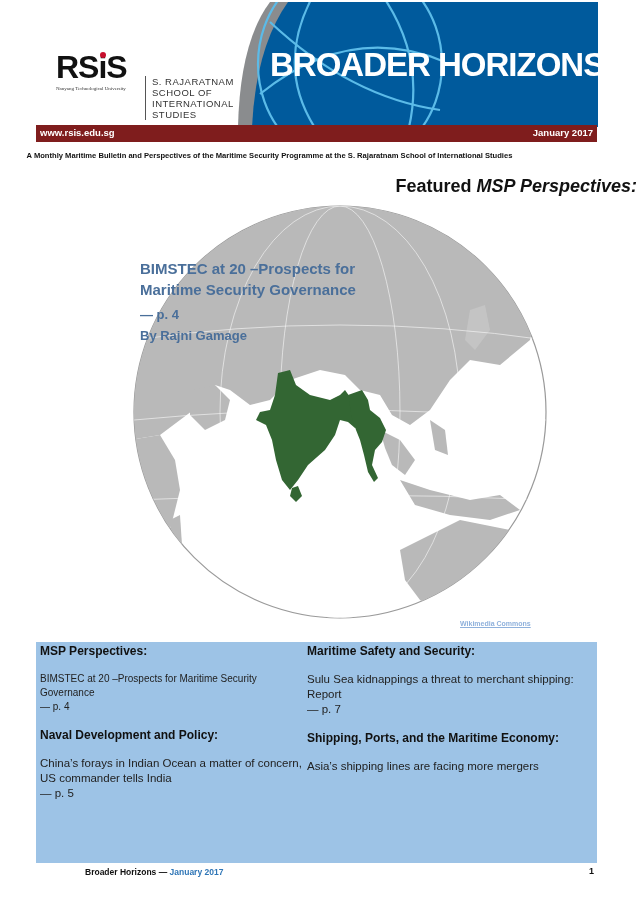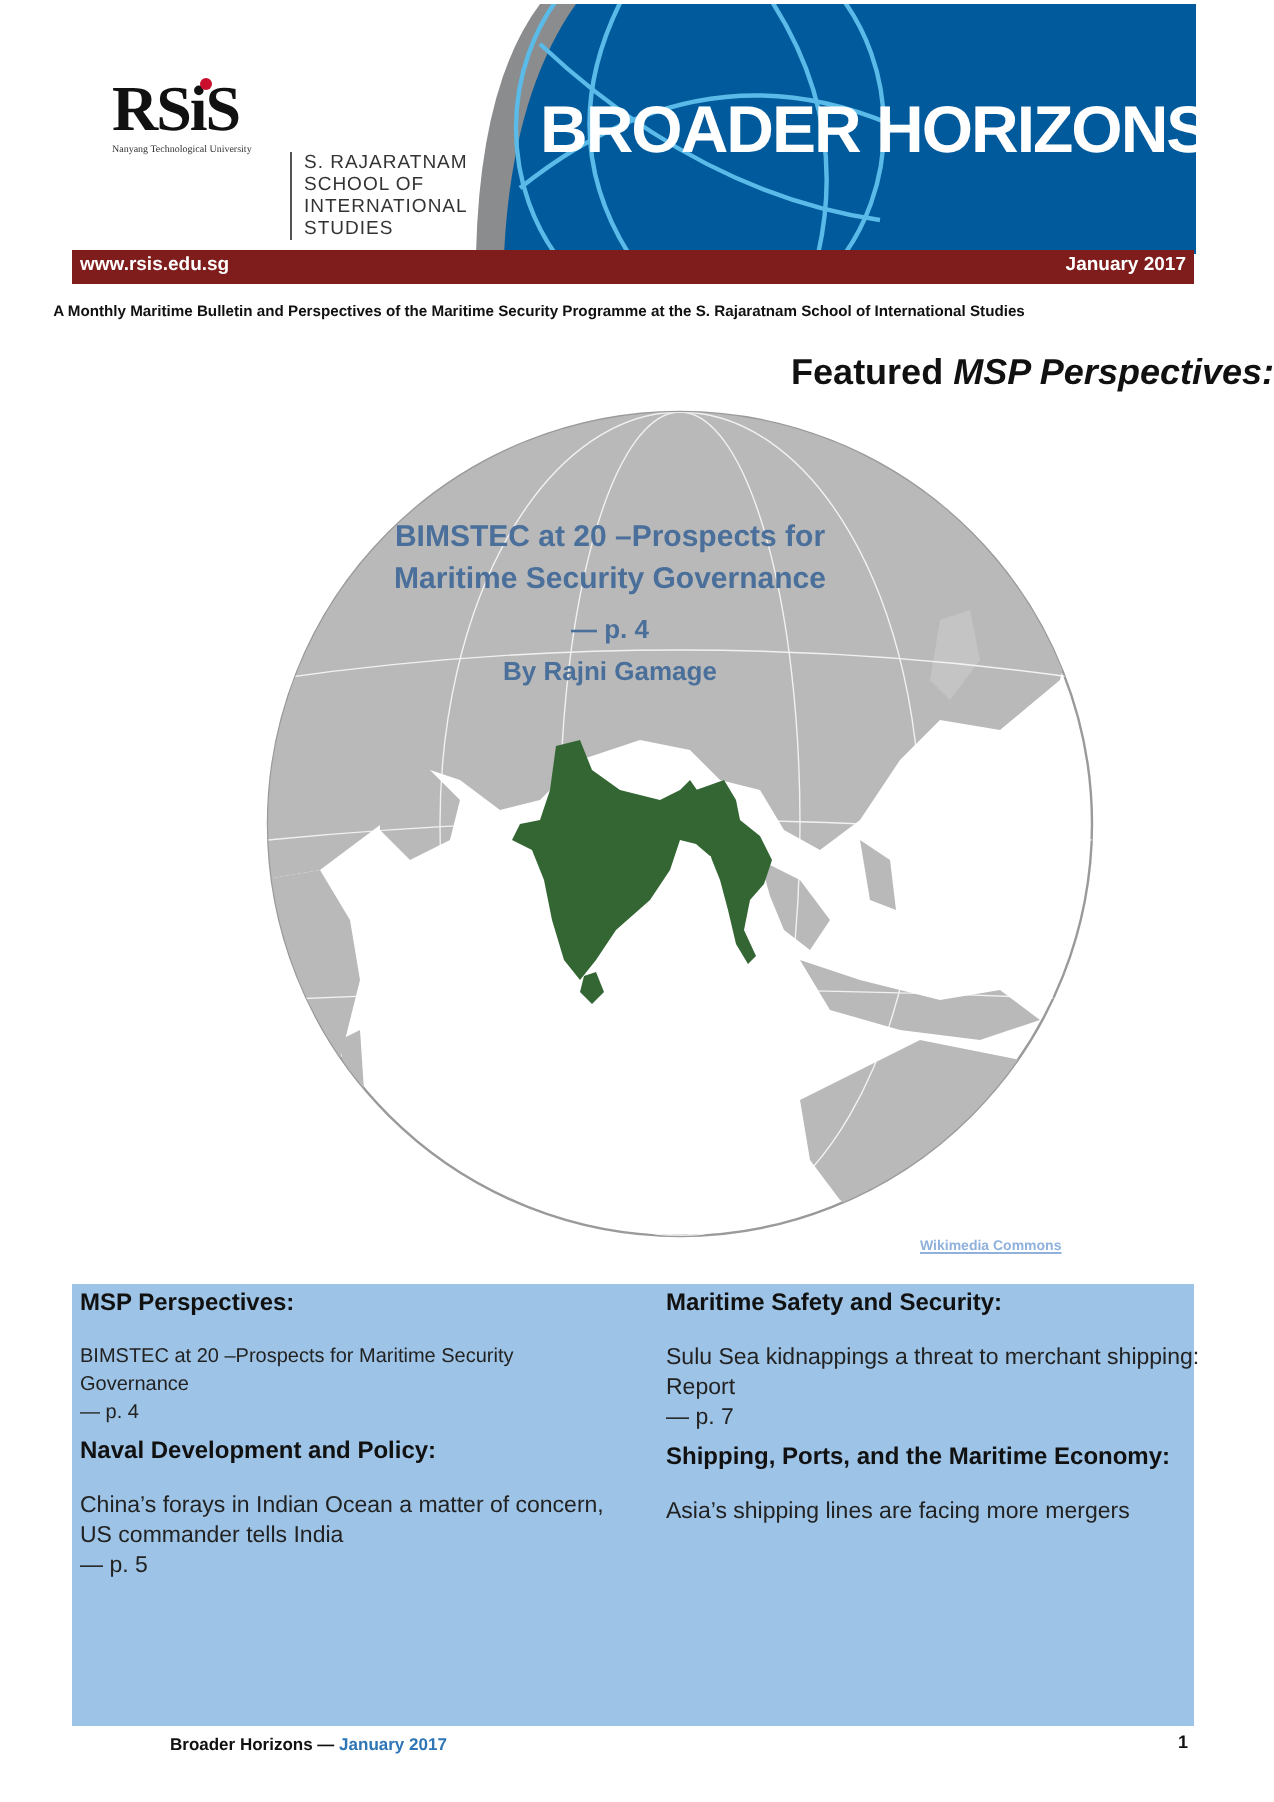--- a/index.html
+++ b/index.html
@@ -1,44 +1,44 @@
 <!DOCTYPE html>
 <html><head>
 <meta charset="utf-8">
 <style>
   html,body{margin:0;padding:0;background:#fff;}
   body{width:637px;height:901px;position:relative;overflow:hidden;font-family:"Liberation Sans",sans-serif;}
   .header{position:absolute;left:0;top:0;width:637px;height:125px;}
   .logo{position:absolute;left:56px;top:38px;}
-  .rsis{font-family:Liberation Serif, serif;font-size:32px;font-weight:bold;color:#111;letter-spacing:-1px;line-height:32px;position:relative;}
+  .rsis{font-family:Liberation Sans, sans-serif;font-size:32px;font-weight:bold;color:#111;letter-spacing:-1px;line-height:32px;position:relative;margin-top:13px;}
   .rsis .dot{position:absolute;left:44px;top:1px;width:6px;height:6px;border-radius:50%;background:#c8102e;}
   .ntu{font-family:"Liberation Serif",serif;font-size:5px;color:#333;margin-top:3px;white-space:nowrap;}
   .school{position:absolute;left:145px;top:40px;border-left:1px solid #555;padding-left:6px;font-size:9.5px;line-height:11px;color:#333;letter-spacing:0.5px;margin-top:36px;}
   .banner{position:absolute;left:230px;top:2px;width:368px;height:158px;overflow:hidden;font-weight:bold;}
   .banner svg{position:absolute;left:0;top:0;}
   .banner-title{position:absolute;left:40px;top:44px;width:320px;text-align:center;color:#fff;font-size:33px;letter-spacing:-1px;white-space:nowrap;}
   .topbar{position:absolute;left:36px;top:125px;width:561px;height:17px;background:#7f1d1d;color:#fff;font-size:9.5px;font-weight:bold;}
   .topbar .l{position:absolute;left:4px;top:2px;}
   .topbar .r{position:absolute;right:4px;top:2px;}
   .tagline{position:absolute;left:0;top:151px;width:539px;text-align:center;font-size:7.6px;font-weight:bold;color:#111;white-space:nowrap;}
   .featured{position:absolute;left:0;top:176px;width:637px;text-align:right;font-size:18px;font-weight:bold;color:#111;}
   .globe{position:absolute;left:130px;top:190px;}
-  .globe-text{position:absolute;left:140px;top:258px;width:330px;text-align:center;color:#4a6f9a;font-weight:bold;}
+  .globe-text{position:absolute;left:140px;top:258px;width:330px;text-align:left;color:#4a6f9a;font-weight:bold;}
   .globe-text .t{font-size:15px;line-height:21px;}
   .globe-text .p{font-size:13px;margin-top:7px;}
   .globe-text .a{font-size:13px;margin-top:6px;}
   .credit{position:absolute;left:460px;top:620px;font-size:7px;color:#8fb1dc;text-decoration:underline;font-weight:bold;}
   .panel{position:absolute;left:36px;top:642px;width:561px;height:221px;background:#9dc3e6;}
   .col{position:absolute;top:0;width:270px;}
   .col.left{left:4px;}
-  .col.right{left:297px;}
+  .col.right{left:271px;}
   .sec-h{font-size:12px;font-weight:bold;color:#111;margin-top:2px;}
   .item{font-size:11.5px;color:#222;line-height:15px;margin-top:14px;}
   .item.small{font-size:10px;line-height:14px;}
-  .sec-h.second{margin-top:4px;}
+  .sec-h.second{margin-top:14px;}
   .footer{position:absolute;left:45px;top:867px;font-size:8.5px;font-weight:bold;color:#111;padding-left:40px;}
   .footer .date{color:#2e75b6;}
   .pageno{position:absolute;left:589px;top:866px;font-size:9px;font-weight:bold;color:#111;}
 </style>
 </head>
 <body>
 
 <div class="header">
   <div class="logo">
     <div class="rsis">RSiS<span class="dot"></span></div>

